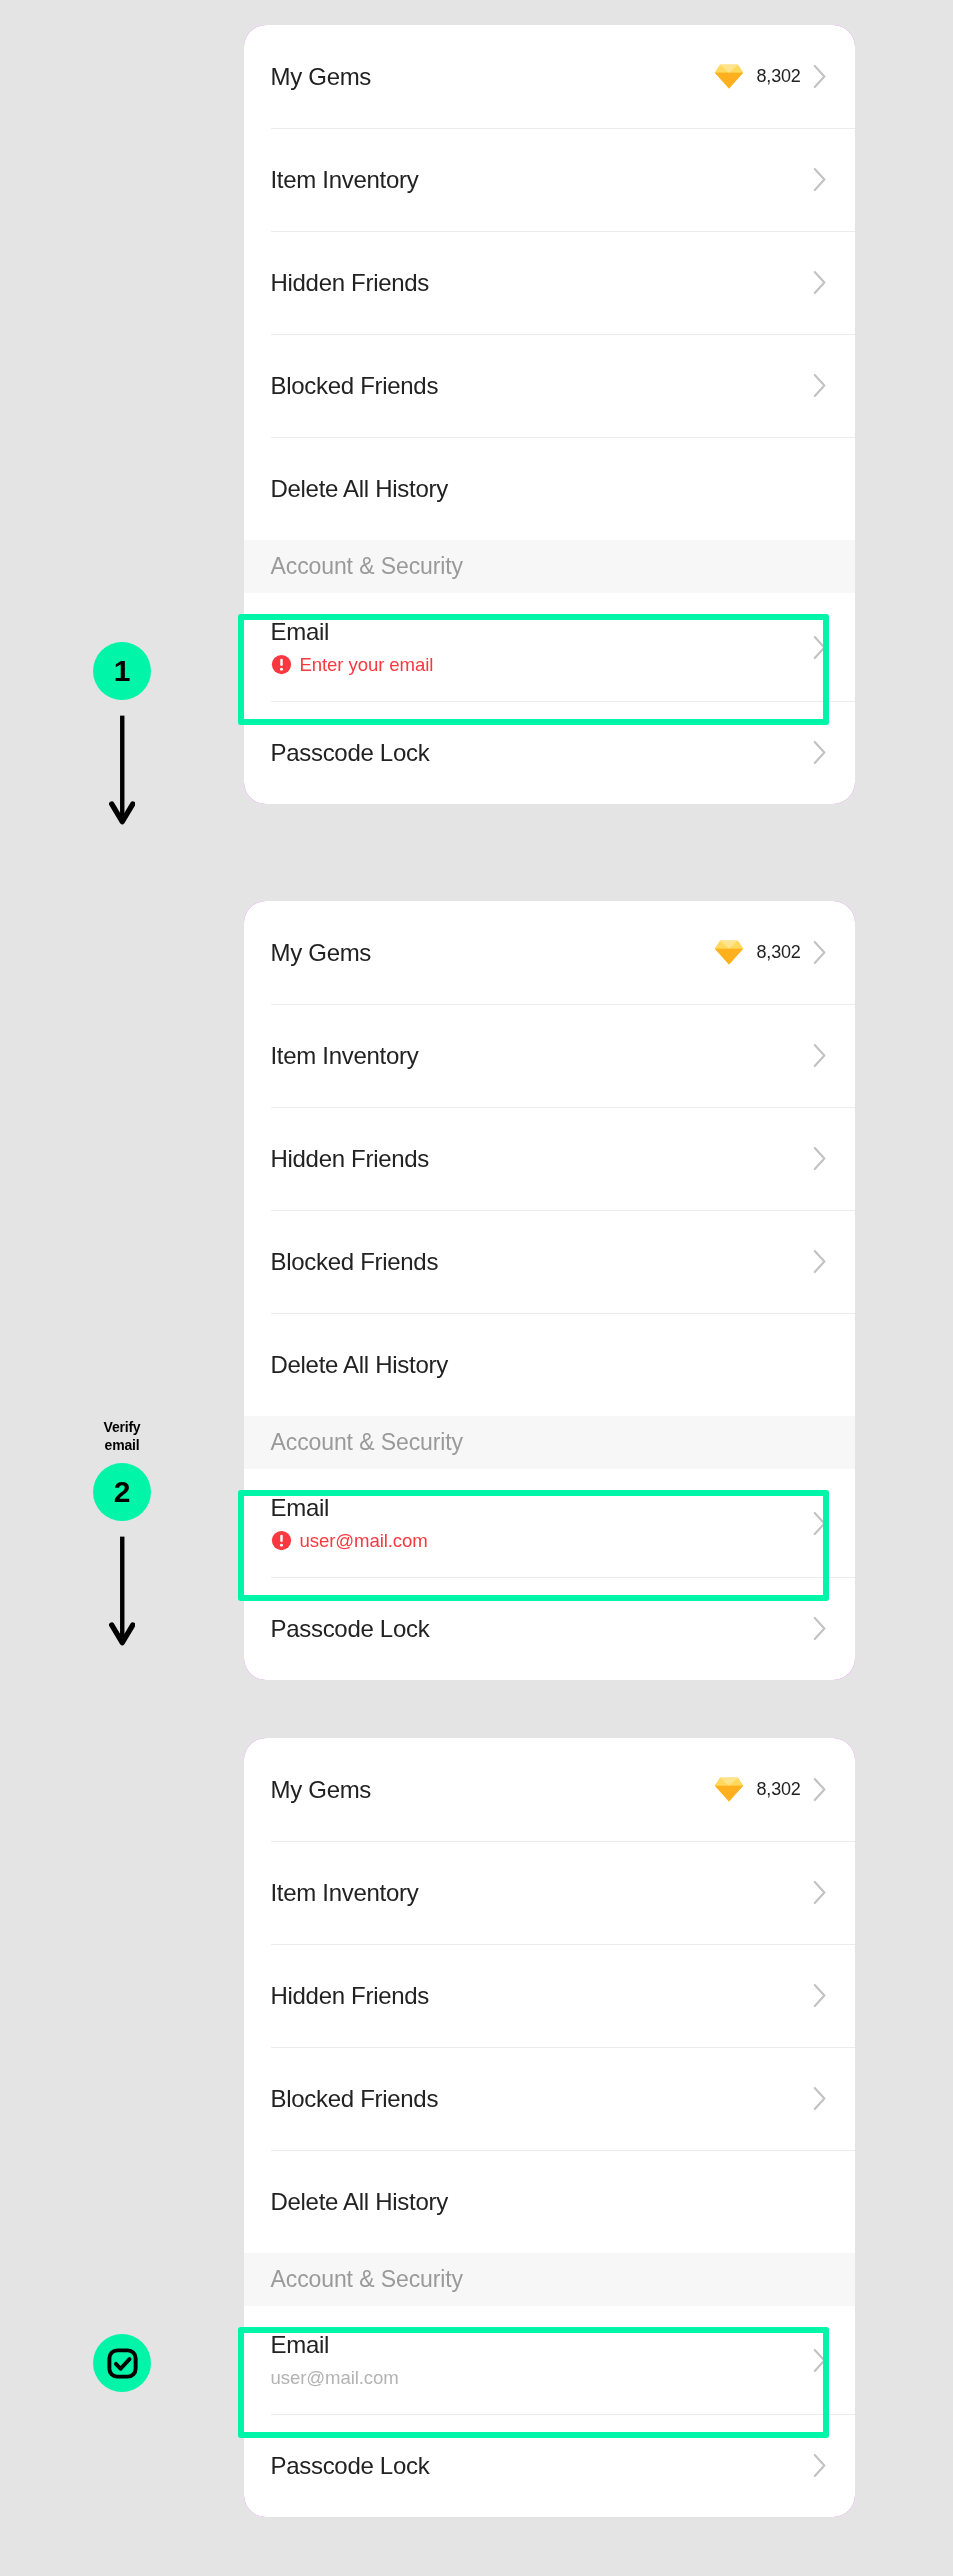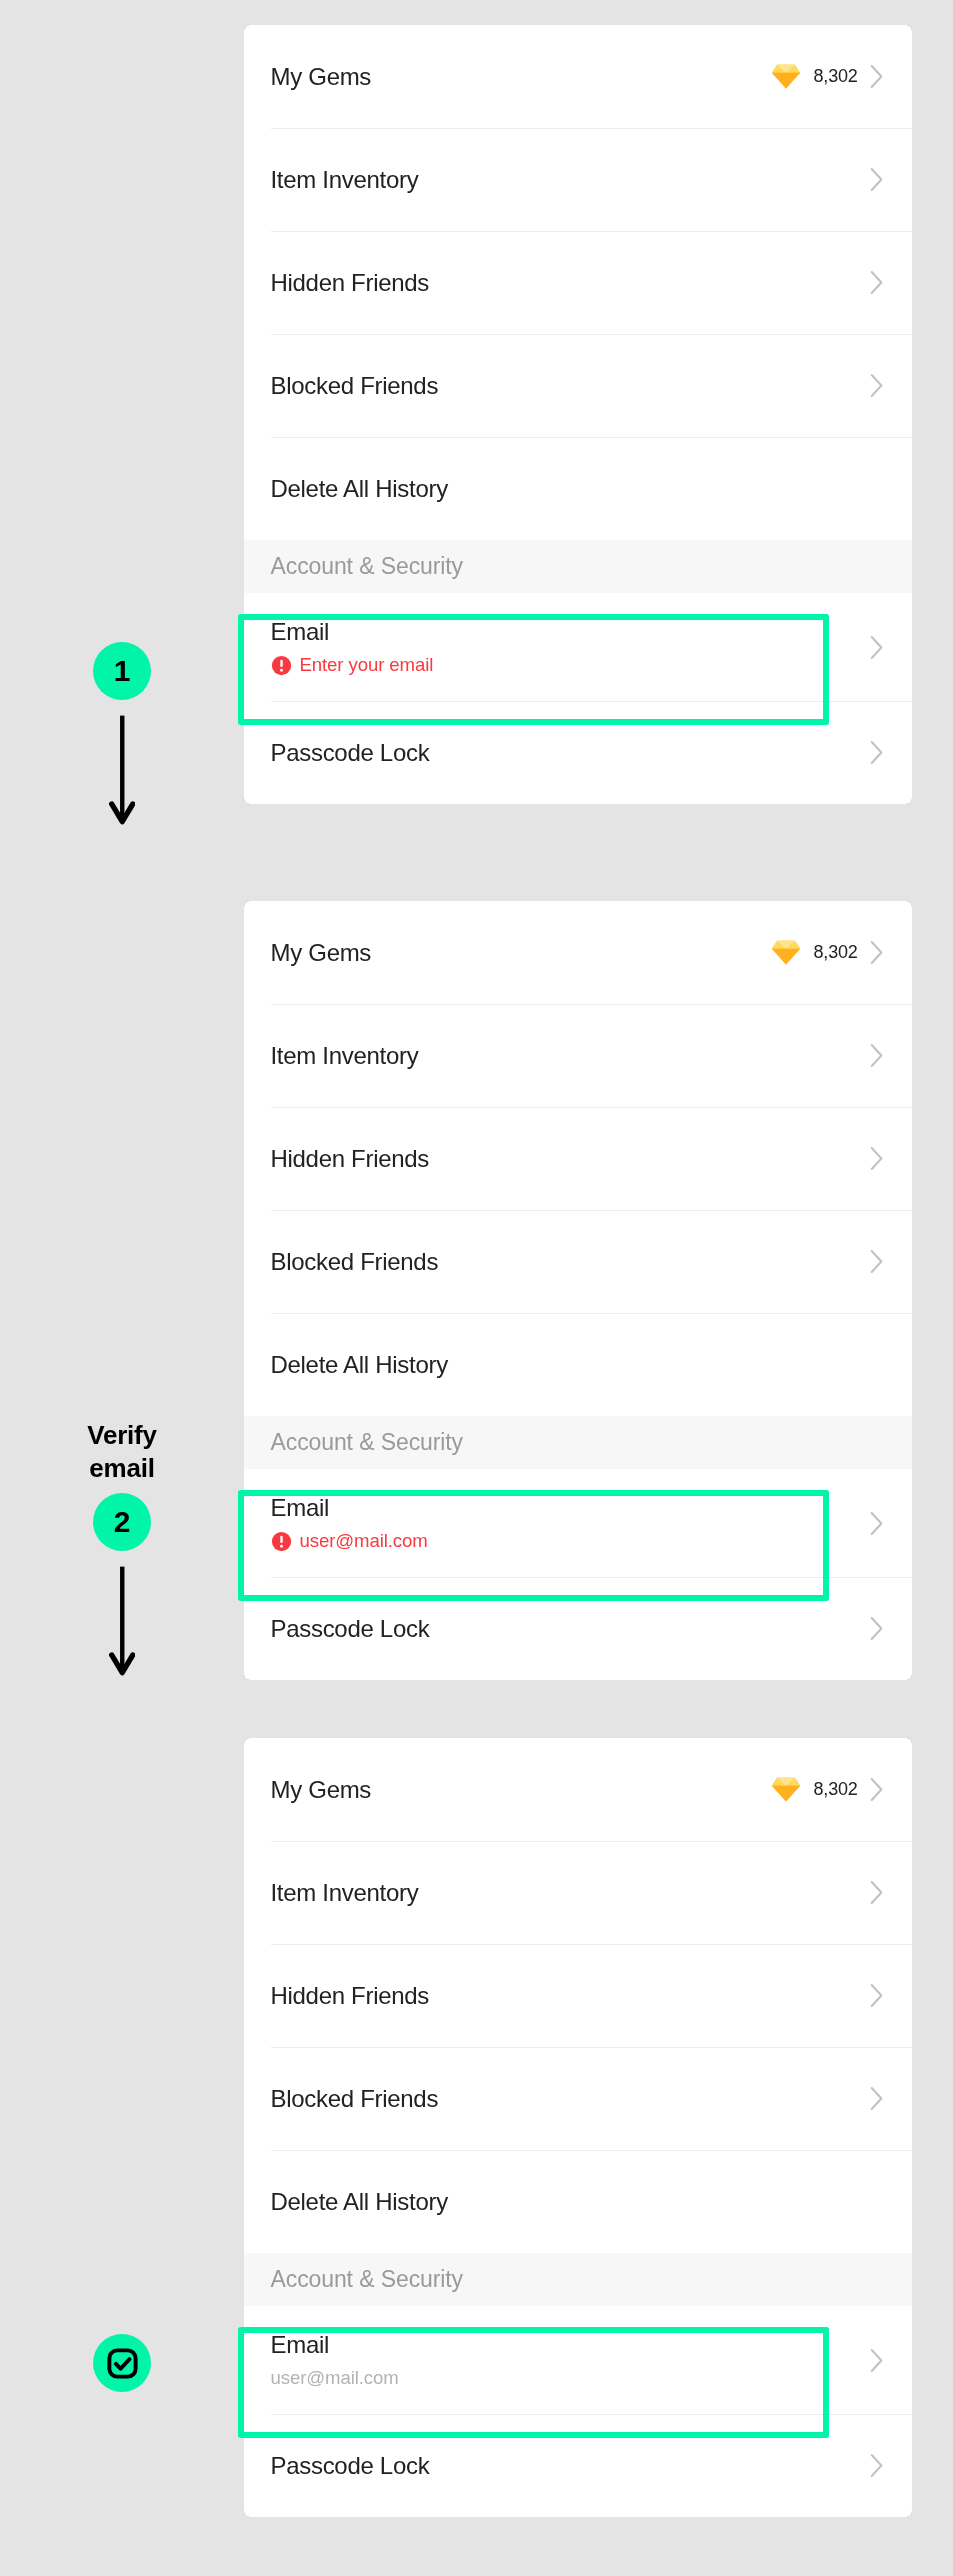--- a/index.html
+++ b/index.html
@@ -33,21 +33,21 @@
 
   .step-group {
     position: absolute;
     width: 244px;
     display: flex;
     flex-direction: column;
     align-items: center;
   }
 
   .step-caption {
-    font-size: 26px;
+    font-size: 14px;
     font-weight: bold;
     color: #000;
     text-align: center;
     line-height: 1.25;
     margin-bottom: 8.8px;
     letter-spacing: -0.2px;
   }
 
   .step-badge {
     width: 58px;
@@ -70,23 +70,23 @@
   .step-arrow {
     margin-top: 12.4px;
     width: 26.5px;
     display: block;
   }
 
   
   .card {
     position: absolute;
     left: 244px;
-    width: 668px;
+    width: 611px;
     background: #d946ef;
-    border-radius: 6px;
+    border-radius: 22px;
     overflow: hidden;
   }
 
   .row {
     position: relative;
     height: 103px;
     display: flex;
     align-items: center;
     padding: 0 28px 0 26.5px;
     box-sizing: border-box;
@@ -156,21 +156,20 @@
     flex: 1;
     gap: 8px;
   }
   .email-title {
     font-size: 24px;
     color: #222222;
     letter-spacing: -0.3px;
   }
   .email-sub {
     display: flex;
-    align-items: center;
     gap: 8px;
     font-size: 18.6px;
     letter-spacing: -0.1px;
   }
   .email-sub.warn { color: #f9393f; }
   .email-sub.muted { color: #b3b3b3; }
 
   .warn-icon {
     width: 21px;
     height: 21px;

